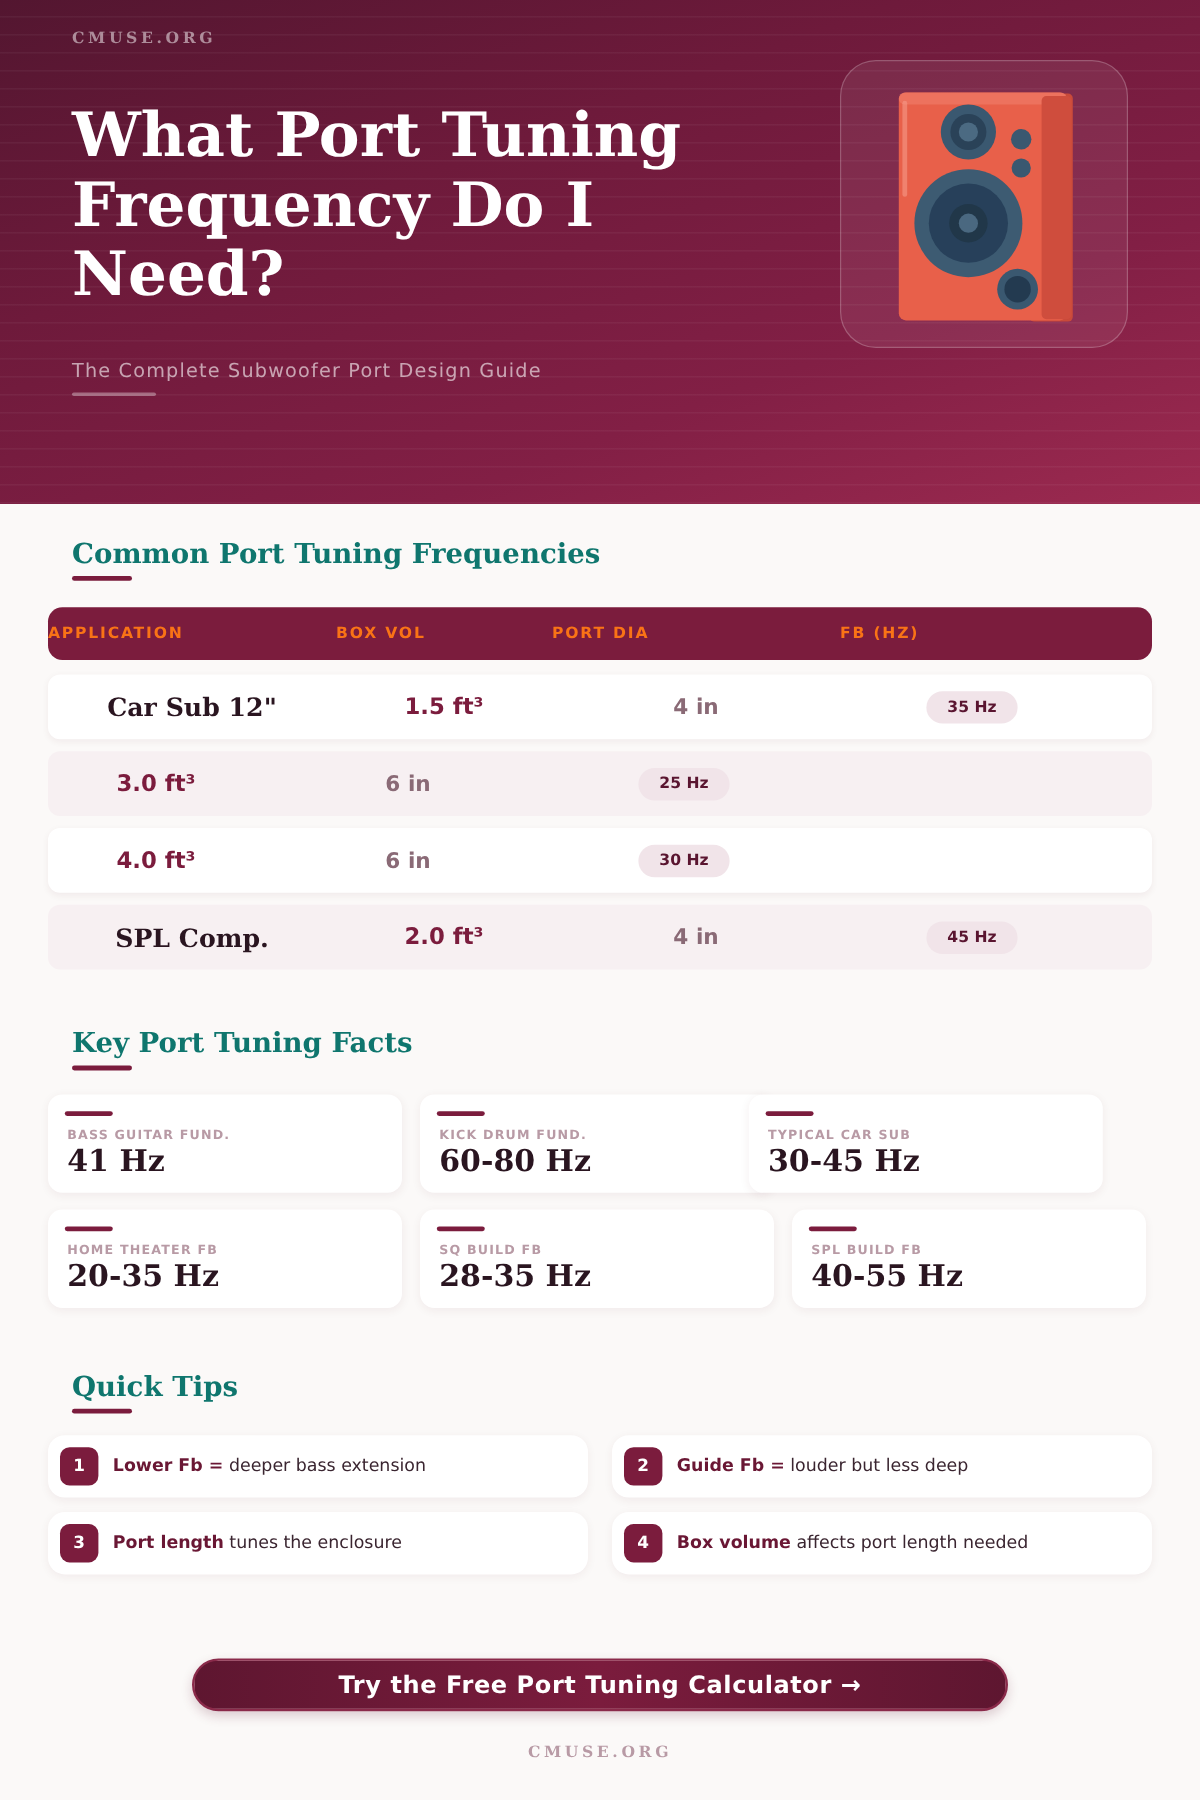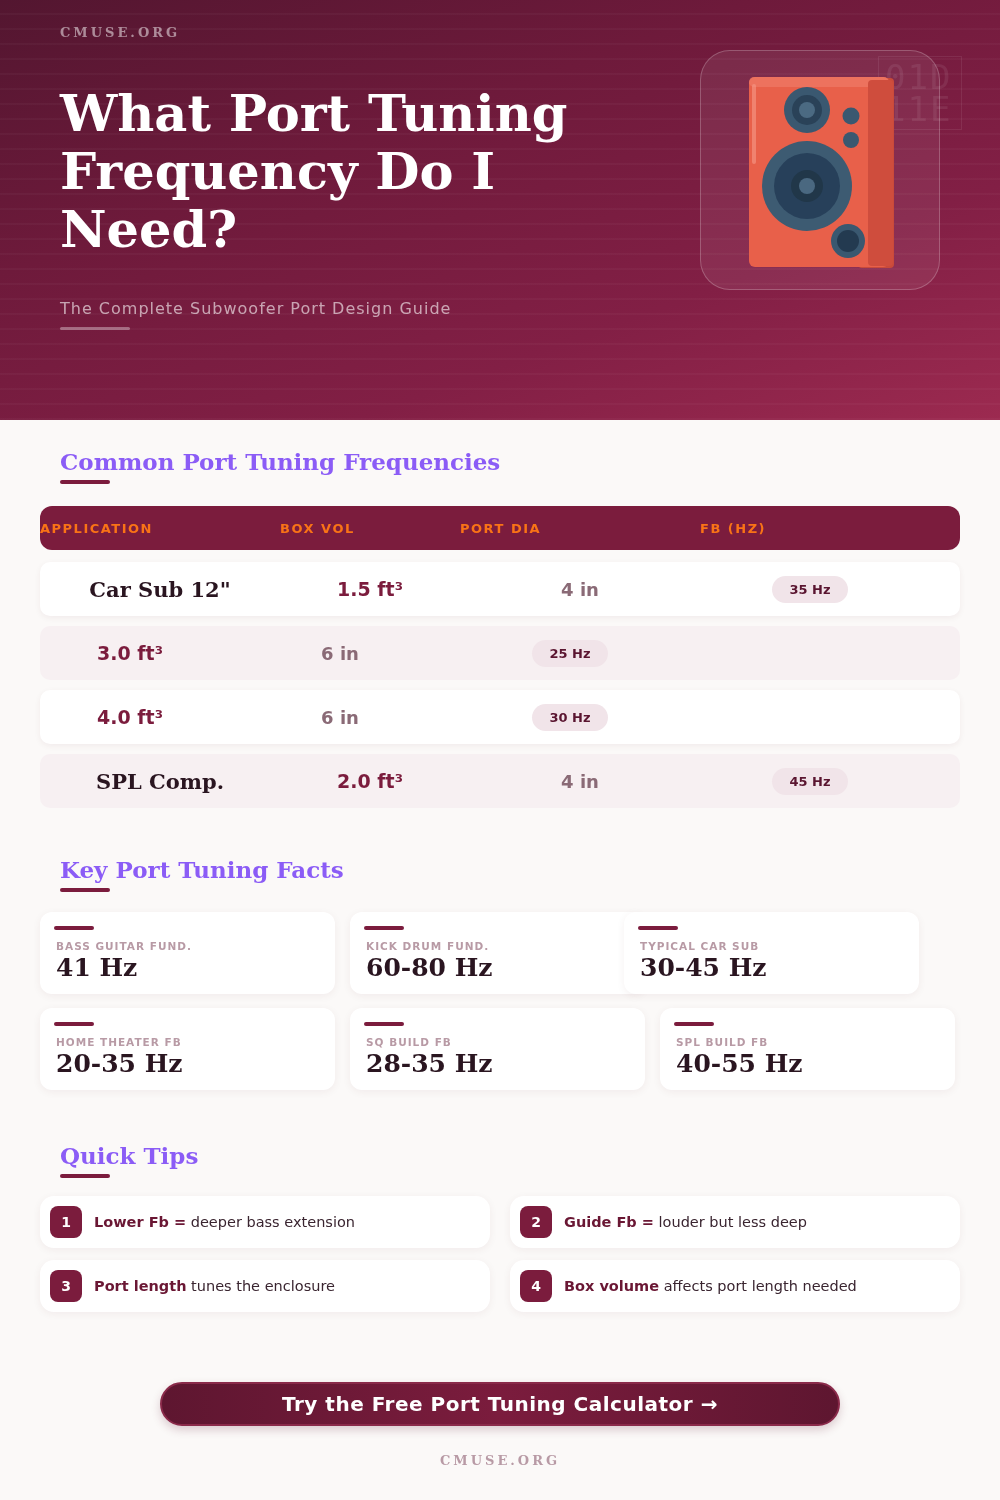--- a/index.html
+++ b/index.html
@@ -50,21 +50,21 @@
       border: 1px solid rgba(255,255,255,0.08);
       font-family: "DejaVu Sans Mono", monospace; font-size: 34px; line-height: 32px;
       color: rgba(255,255,255,0.08); padding: 4px 6px; letter-spacing: 2px;
     }
     .speaker-svg { position: absolute; left: 740px; top: 72px; }
 
     
     .section-title {
       position: absolute; left: 60px;
       font-family: "DejaVu Serif", serif; font-weight: bold;
-      font-size: 23px; color: #8b5cf6;
+      font-size: 23px; color: #0f766e;
     }
     .section-bar {
       position: absolute; left: 60px; width: 50px; height: 4px;
       background: #7b1c3d; border-radius: 2px;
     }
 
     
     .table-head {
       position: absolute; left: 40px; top: 506px; width: 920px; height: 44px;
       background: #7b1c3d; border-radius: 12px;
@@ -149,21 +149,20 @@
 </head>
 <body>
 
 <div class="hero">
   <div class="hero-lines"></div>
   <div class="brand-top">CMUSE.ORG</div>
   <h1 class="hero-title">What Port Tuning Frequency Do I Need?</h1>
   <div class="hero-sub">The Complete Subwoofer Port Design Guide</div>
   <div class="hero-underline"></div>
 
-  <div class="binary-mark">01D 11E</div>
   <div class="icon-card"></div>
   <svg class="speaker-svg" width="160" height="200" viewBox="0 0 160 200">
 
     <rect x="118" y="6" width="36" height="190" rx="4" fill="#c94a3a"></rect>
 
     <rect x="9" y="5" width="140" height="190" rx="6" fill="#e8604a"></rect>
     <rect x="9" y="5" width="140" height="10" rx="5" fill="#f07a66" opacity="0.7"></rect>
     <rect x="12" y="12" width="4" height="80" rx="2" fill="#f59a88" opacity="0.6"></rect>
 
     <rect x="128" y="8" width="25" height="186" rx="4" fill="#cf4d3d"></rect>

